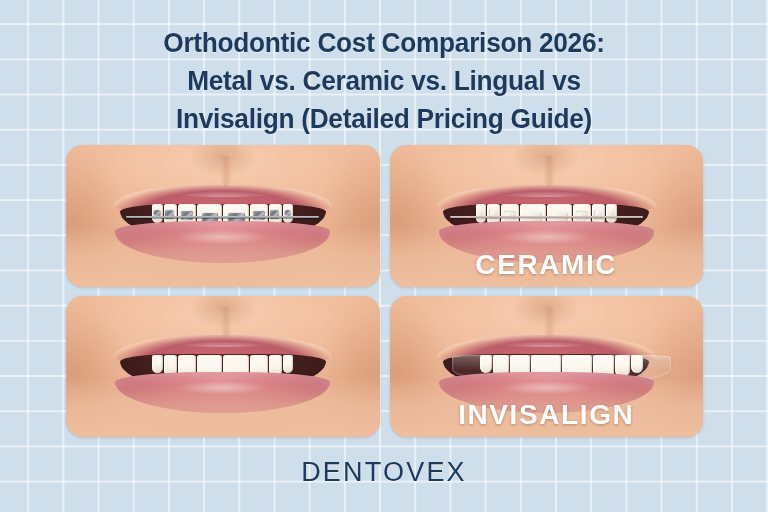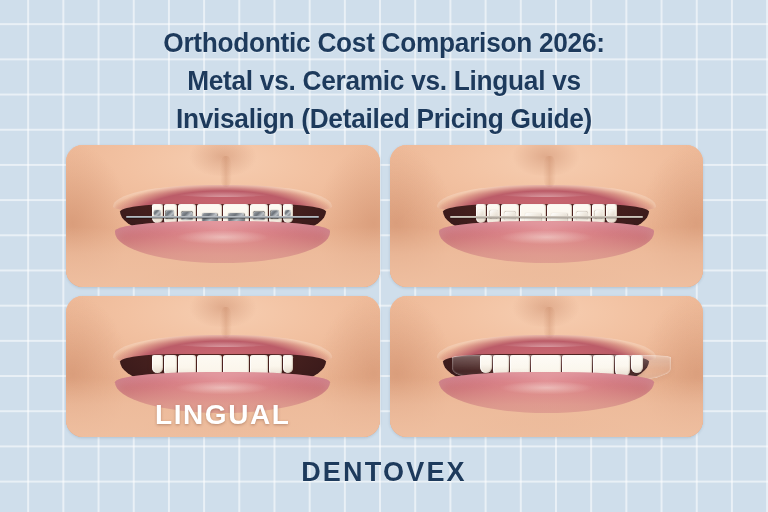--- a/index.html
+++ b/index.html
@@ -204,21 +204,21 @@
     line-height:1;
     text-shadow:0 1px 3px rgba(120,70,50,.45);
   }
 
   
   .brand{
     position:absolute; left:0; right:0; bottom:24px;
     text-align:center;
     color:#1d3a5c;
     font-size:27px;
-    font-weight:700;
+    font-weight:400;
     letter-spacing:2.2px;
     text-shadow:0 1px 0 rgba(255,255,255,.35);
   }
 </style>
 </head>
 <body>
 
 <div class="title-block">
   <div class="title-line">Orthodontic Cost Comparison 2026:</div>
   <div class="title-line">Metal vs. Ceramic vs. Lingual vs</div>
@@ -330,20 +330,21 @@
             <div class="tooth" style="flex: 0 0 9.4%; height: 100%;"></div>
             <div class="tooth" style="flex: 0 0 9.4%; height: 100%;"></div>
             <div class="tooth" style="flex: 0 0 9.4%; height: 100%;"></div>
             <div class="tooth" style="flex: 0 0 9.4%; height: 100%;"></div>
           </div>
         <div class="wire"></div>
         <div class="lip-bot"></div>
       </div>
     </div>
     <div class="fade"></div>
+    <div class="card-label">CERAMIC</div>
   </div>
 
   <div class="card lingual">
     <div class="photo">
       <div class="skin"></div>
       <div class="nose">
         
         
       </div>
       <div class="philtrum"></div>
@@ -370,21 +371,20 @@
             <div class="tooth" style="flex: 0 0 9.4%; height: 100%;"></div>
             <div class="tooth" style="flex: 0 0 9.4%; height: 100%;"></div>
             <div class="tooth" style="flex: 0 0 9.4%; height: 100%;"></div>
             <div class="tooth" style="flex: 0 0 9.4%; height: 100%;"></div>
             <div class="tooth" style="flex: 0 0 9.4%; height: 100%;"></div>
           </div>
         <div class="lip-bot"></div>
       </div>
     </div>
     <div class="fade"></div>
-    <div class="card-label">LINGUAL</div>
   </div>
 
   <div class="card invisalign">
     <div class="photo">
       <div class="skin"></div>
       <div class="nose">
         
         
       </div>
       <div class="philtrum"></div>
@@ -411,17 +411,18 @@
             <div class="tooth" style="flex: 0 0 9.4%; height: 100%;"></div>
             <div class="tooth" style="flex: 0 0 9.4%; height: 100%;"></div>
             <div class="tooth" style="flex: 0 0 9.4%; height: 100%;"></div>
             <div class="tooth" style="flex: 0 0 9.4%; height: 100%;"></div>
             <div class="tooth" style="flex: 0 0 9.4%; height: 100%;"></div>
           </div>
         <div class="lip-bot"></div>
       </div>
     </div>
     <div class="fade"></div>
+    <div class="card-label">INVISALIGN</div>
   </div>
 
 </div>
 
 <div class="brand">DENTOVEX</div>
 
 </body></html>

